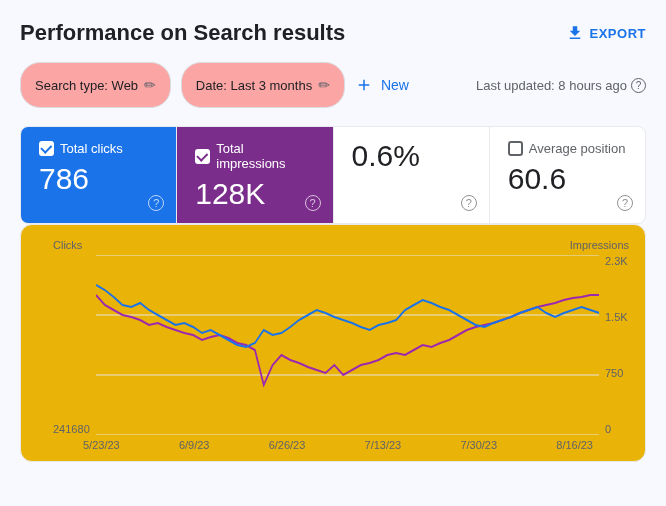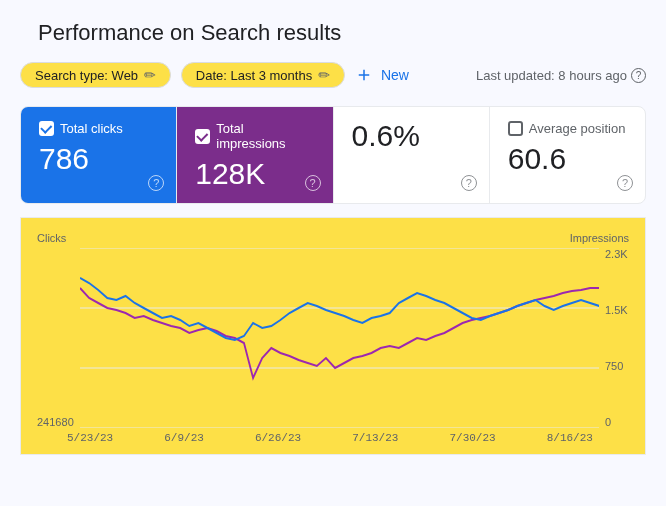--- a/index.html
+++ b/index.html
@@ -12,23 +12,22 @@
       color: #202124;
     }
     .header {
       display: flex;
       align-items: center;
       justify-content: space-between;
       margin-bottom: 16px;
     }
     .header-title {
       font-size: 22px;
-      font-weight: 400;
+      font-weight: 700;
       color: #202124;
-      margin-left: 18px;
     }
     .export-btn {
       display: flex;
       align-items: center;
       gap: 6px;
       font-size: 13px;
       font-weight: 600;
       color: #1a73e8;
       cursor: pointer;
       background: none;
@@ -38,24 +37,24 @@
     .filters-row {
       display: flex;
       align-items: center;
       gap: 10px;
       margin-bottom: 18px;
     }
     .filter-chip {
       display: flex;
       align-items: center;
       gap: 6px;
-      background: #fde047;
+      background: #fca5a5;
       border: 1px solid #dadce0;
       border-radius: 20px;
-      padding: 4px 14px;
+      padding: 14px 14px;
       font-size: 13px;
       color: #202124;
       cursor: pointer;
     }
     .filter-chip .edit-icon {
       color: #5f6368;
       font-size: 14px;
     }
     .new-btn {
       display: flex;
@@ -72,21 +71,21 @@
       font-size: 13px;
       color: #5f6368;
       display: flex;
       align-items: center;
       gap: 4px;
       margin-left: auto;
     }
     .metrics-row {
       display: flex;
       gap: 0;
-      margin-bottom: 13px;
+      margin-bottom: 0;
       background: #fff;
       border-radius: 8px;
       overflow: hidden;
       border: 1px solid #e8eaed;
     }
     .metric-card {
       flex: 1;
       padding: 14px 18px 14px 18px;
       border-right: 1px solid #e8eaed;
       position: relative;
@@ -173,24 +172,24 @@
     .metric-card.active-blue .checkbox-icon.checked::after {
       border-color: #1a73e8;
     }
     .metric-card.active-purple .checkbox-icon.checked::after {
       border-color: #7b2d8b;
     }
     .metric-card:not(.active-blue):not(.active-purple) .checkbox-icon {
       border-color: #5f6368;
     }
     .chart-container {
-      background: #fde047;
-      border-radius: 1px;
+      background: #eab308;
+      border-radius: 12px;
       border: 1px solid #e8eaed;
-      padding: 14px 16px 10px 16px;
+      padding: 14px 16px 10px 32px;
       position: relative;
     }
     .chart-axes-labels {
       display: flex;
       justify-content: space-between;
       font-size: 11px;
       color: #5f6368;
       margin-bottom: 4px;
     }
     .chart-area {
@@ -209,20 +208,26 @@
       color: #5f6368;
       margin-top: 4px;
       padding: 0 2px;
     }
   </style>
 </head>
 <body>
 
 <div class="header">
   <h1 class="header-title">Performance on Search results</h1>
+  <button class="export-btn">
+    <svg width="18" height="18" viewBox="0 0 24 24" fill="currentColor">
+      <path d="M19 9h-4V3H9v6H5l7 7 7-7zM5 18v2h14v-2H5z"></path>
+    </svg>
+    <span>EXPORT</span>
+  </button>
 </div>
 
 <div class="filters-row">
   <div class="filter-chip">
     <span>Search type: Web</span>
     <span class="edit-icon">✏</span>
   </div>
   <div class="filter-chip">
     <span>Date: Last 3 months</span>
     <span class="edit-icon">✏</span>
@@ -302,21 +307,21 @@
       </svg>
     </div>
 
     <div style="display:flex;flex-direction:column;justify-content:space-between;align-items:flex-start;font-size:11px;color:#5f6368;height:180px;padding-left:6px;min-width:30px;">
       <span>2.3K</span>
       <span>1.5K</span>
       <span>750</span>
       <span>0</span>
     </div>
   </div>
-  <div class="chart-x-labels" style="padding-left:30px;padding-right:36px;font-family:Liberation Mono, monospace;">
+  <div class="chart-x-labels" style="padding-left:30px;padding-right:36px;">
     <span>5/23/23</span>
     <span>6/9/23</span>
     <span>6/26/23</span>
     <span>7/13/23</span>
     <span>7/30/23</span>
     <span>8/16/23</span>
   </div>
 </div>
 
 </body></html>

